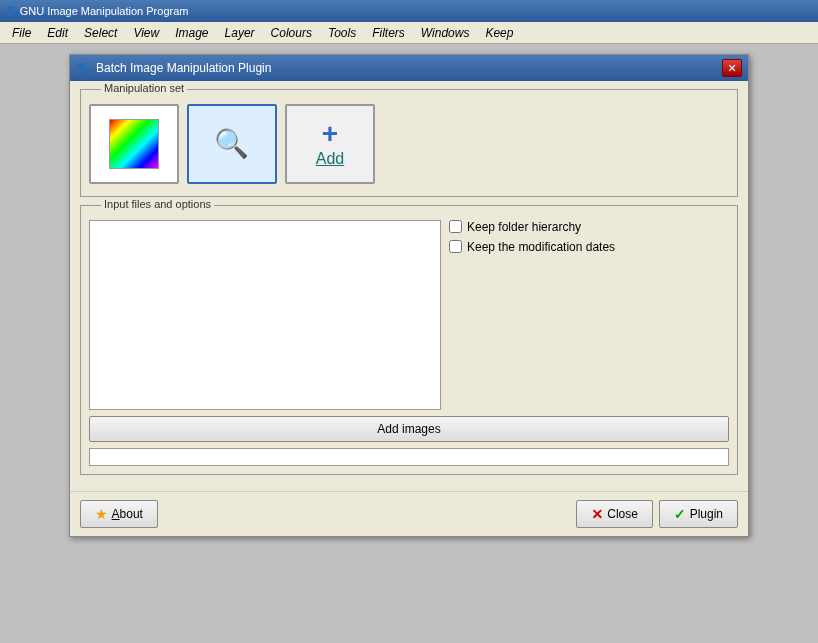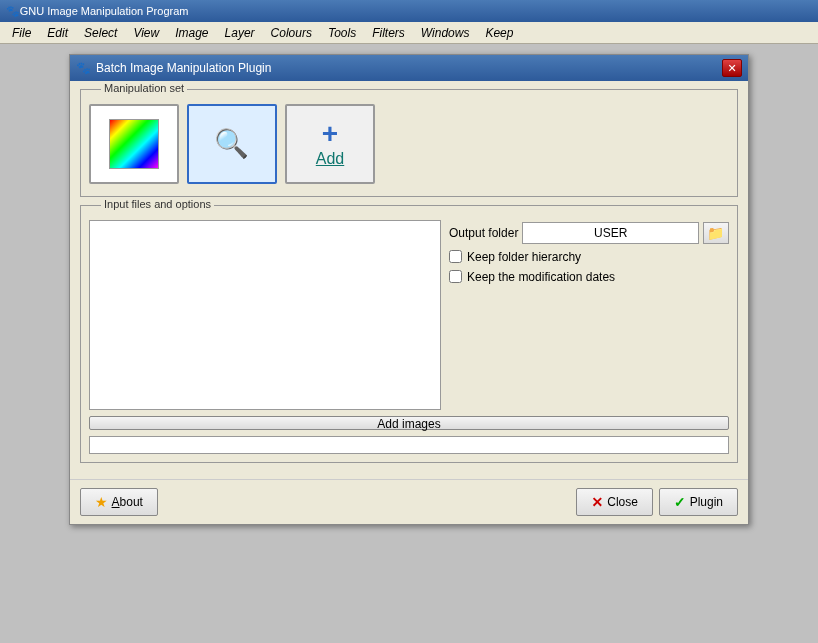--- a/index.html
+++ b/index.html
@@ -208,21 +208,21 @@
       margin: 0;
     }
 
     
     .bottom-buttons {
       display: flex;
       gap: 8px;
       margin-top: 6px;
     }
     .btn {
-      height: 14px;
+      height: 26px;
       border: 1px solid #888;
       background: linear-gradient(to bottom, #f5f5f5, #ddd);
       cursor: pointer;
       font-size: 12px;
       padding: 0 12px;
       border-radius: 2px;
     }
 
     .add-images-btn { flex: 1; }
     .remove-images-btn { flex: 1; }
@@ -352,27 +352,20 @@
           </div>
         </div>
 
         <div class="groupbox">
           <span class="groupbox-title">Input files and options</span>
           <div class="input-files-content">
 
             <div class="file-list-area"></div>
 
             <div class="options-area">
-              <div class="output-folder-row">
-                <span class="output-label">Output folder</span>
-                <input class="output-input" type="text" value="USER" style="">
-                <button class="folder-btn">
-                  <span>📁</span>
-                </button>
-              </div>
               <div class="checkbox-row">
                 <input type="checkbox" style="">
                 <label>Keep folder hierarchy</label>
               </div>
               <div class="checkbox-row">
                 <input type="checkbox" style="">
                 <label>Keep the modification dates</label>
               </div>
             </div>
 

